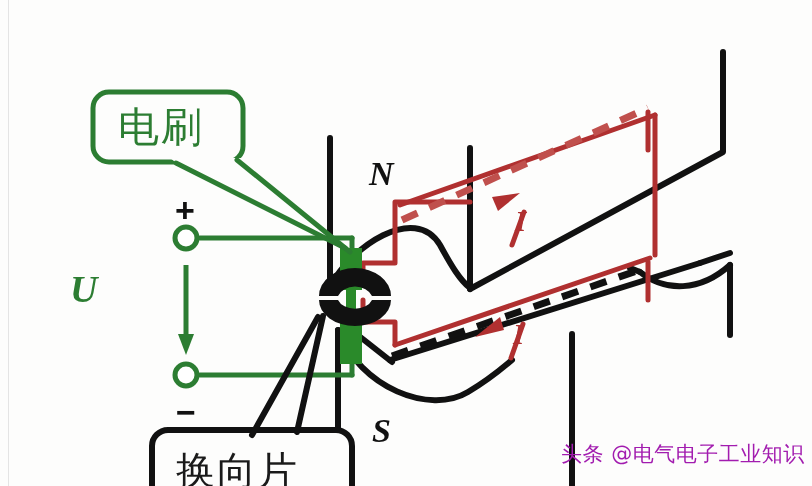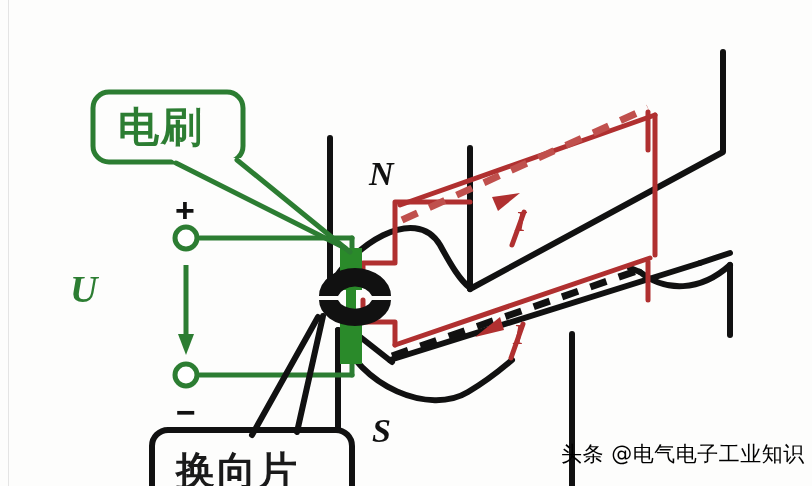--- a/index.html
+++ b/index.html
@@ -33,21 +33,21 @@
     width: 812px;
     height: 486px;
   }
   .lbl {
     position: absolute;
     white-space: nowrap;
     line-height: 1;
   }
   .lbl-cn {
     font-family: "DejaVu Sans", sans-serif;
-    font-weight: 700;
+    font-weight: 400;
   }
   .lbl-it {
     font-family: "Liberation Serif", serif;
     font-style: italic;
     font-weight: 700;
   }
   #label-brush {
     left: 118px;
     top: 107px;
     font-size: 41px;
@@ -106,21 +106,21 @@
     top: 320px;
     font-size: 29px;
     color: #b03030;
   }
   #watermark {
     position: absolute;
     left: 561px;
     top: 440px;
     font-family: "DejaVu Sans", sans-serif;
     font-size: 21px;
-    color: #000000;
+    color: #a21caf;
     white-space: nowrap;
     letter-spacing: 0.5px;
   }
 </style>
 </head>
 <body>
 
 <div id="stage">
 
   <svg id="diagram-svg" viewBox="0 0 812 486" xmlns="http://www.w3.org/2000/svg">

